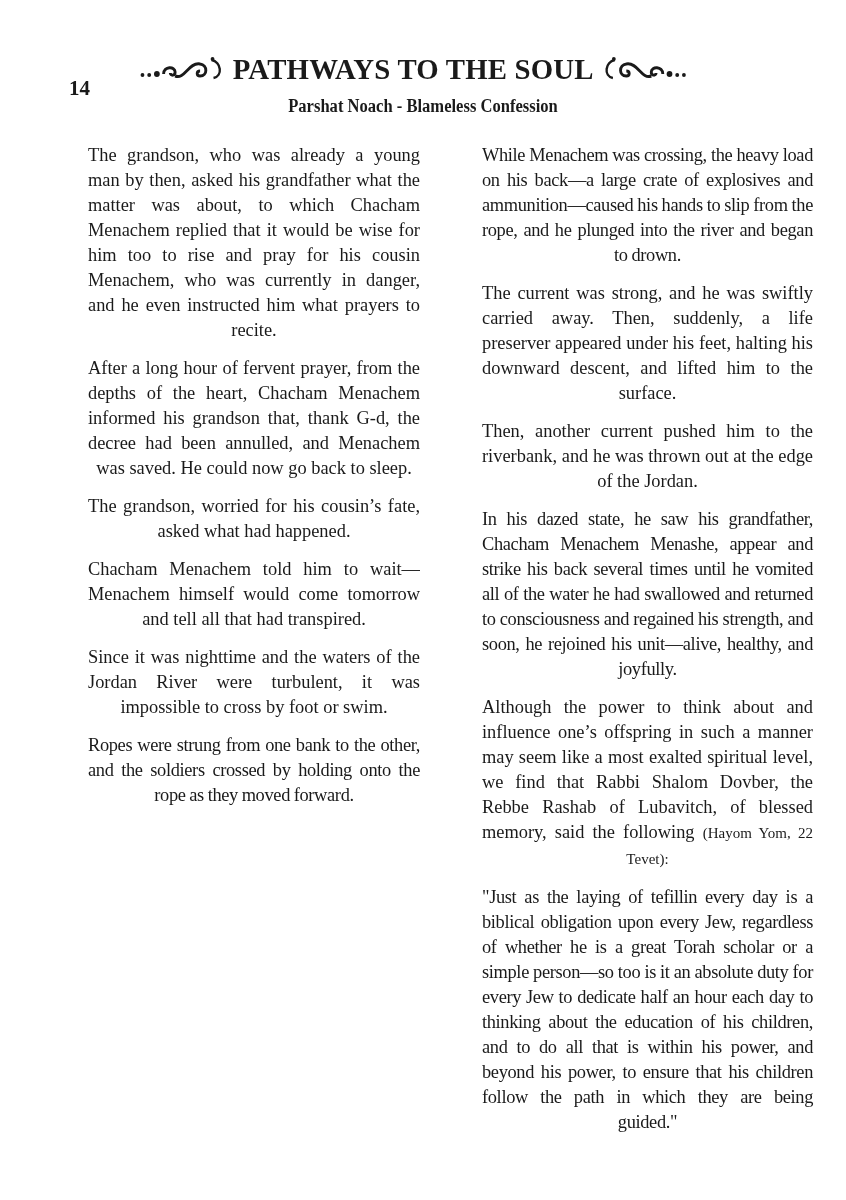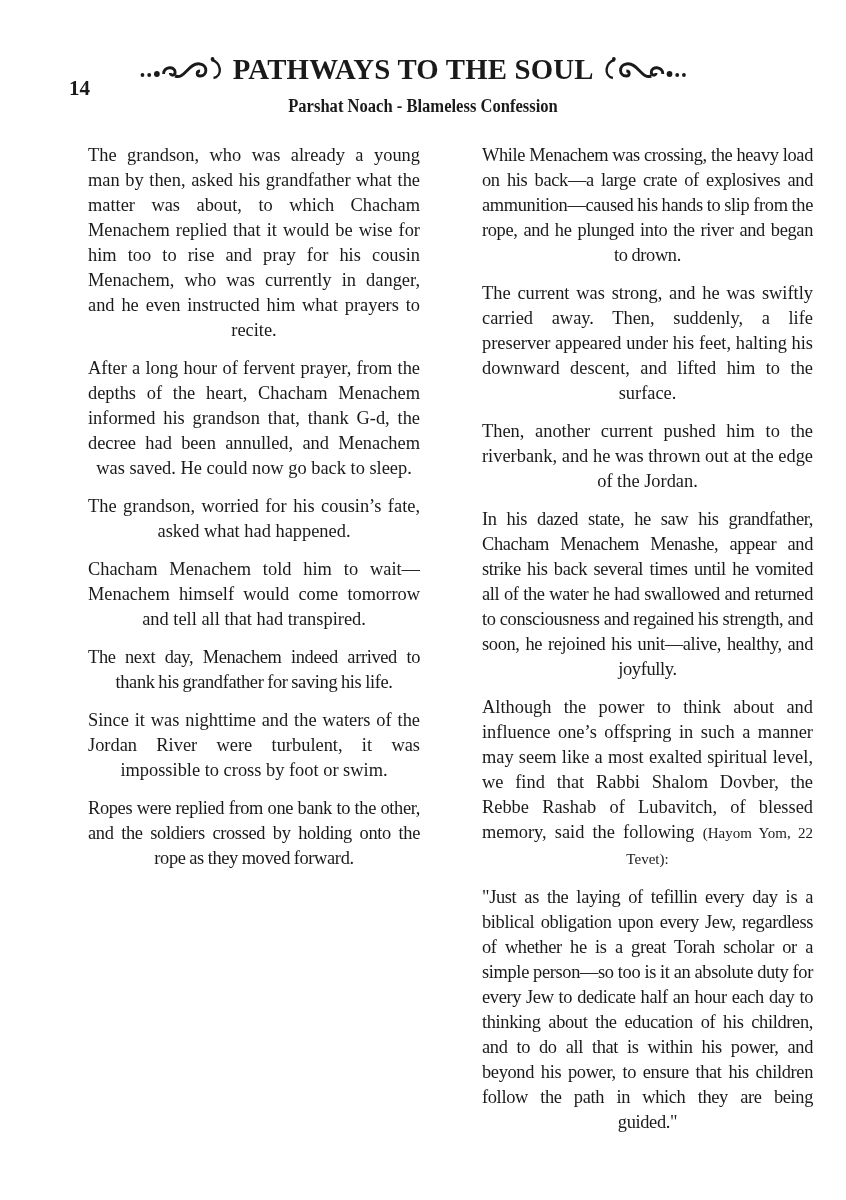--- a/index.html
+++ b/index.html
@@ -48,23 +48,22 @@
   </span>
 </div>
 
 <div class="subtitle">Parshat Noach - Blameless Confession</div>
 
 <div class="col col-left">
   <p class="para">The grandson, who was already a young man by then, asked his grandfather what the matter was about, to which Chacham Menachem replied that it would be wise for him too to rise and pray for his cousin Menachem, who was currently in danger, and he even instructed him what prayers to recite.</p>
   <p class="para">After a long hour of fervent prayer, from the depths of the heart, Chacham Menachem informed his grandson that, thank G-d, the decree had been annulled, and Menachem was saved. He could now go back to sleep.</p>
   <p class="para">The grandson, worried for his cousin’s fate, asked what had happened.</p>
   <p class="para">Chacham Menachem told him to wait—Menachem himself would come tomorrow and tell all that had transpired.</p>
-  <p class="para tight">The next day, Menachem indeed arrived to thank his grandfather for saving his life.</p>
   <p class="para">Since it was nighttime and the waters of the Jordan River were turbulent, it was impossible to cross by foot or swim.</p>
-  <p class="para tight">Ropes were replied from one bank to the other, and the soldiers crossed by holding onto the rope as they moved forward.</p>
+  <p class="para tight">Ropes were strung from one bank to the other, and the soldiers crossed by holding onto the rope as they moved forward.</p>
 </div>
 
 <div class="col col-right">
   <p class="para tight">While Menachem was crossing, the heavy load on his back—a large crate of explosives and ammunition—caused his hands to slip from the rope, and he plunged into the river and began to drown.</p>
   <p class="para">The current was strong, and he was swiftly carried away. Then, suddenly, a life preserver appeared under his feet, halting his downward descent, and lifted him to the surface.</p>
   <p class="para">Then, another current pushed him to the riverbank, and he was thrown out at the edge of the Jordan.</p>
   <p class="para tight">In his dazed state, he saw his grandfather, Chacham Menachem Menashe, appear and strike his back several times until he vomited all of the water he had swallowed and returned to consciousness and regained his strength, and soon, he rejoined his unit—alive, healthy, and joyfully.</p>
   <p class="para"><span>Although the power to think about and influence one’s offspring in such a manner may seem like a most exalted spiritual level, we find that Rabbi Shalom Dovber, the Rebbe Rashab of Lubavitch, of blessed memory, said the following</span> <span class="cite">(Hayom Yom, 22 Tevet):</span></p>
   <p class="para tight">"Just as the laying of tefillin every day is a biblical obligation upon every Jew, regardless of whether he is a great Torah scholar or a simple person—so too is it an absolute duty for every Jew to dedicate half an hour each day to thinking about the education of his children, and to do all that is within his power, and beyond his power, to ensure that his children follow the path in which they are being guided."</p>
 </div>

